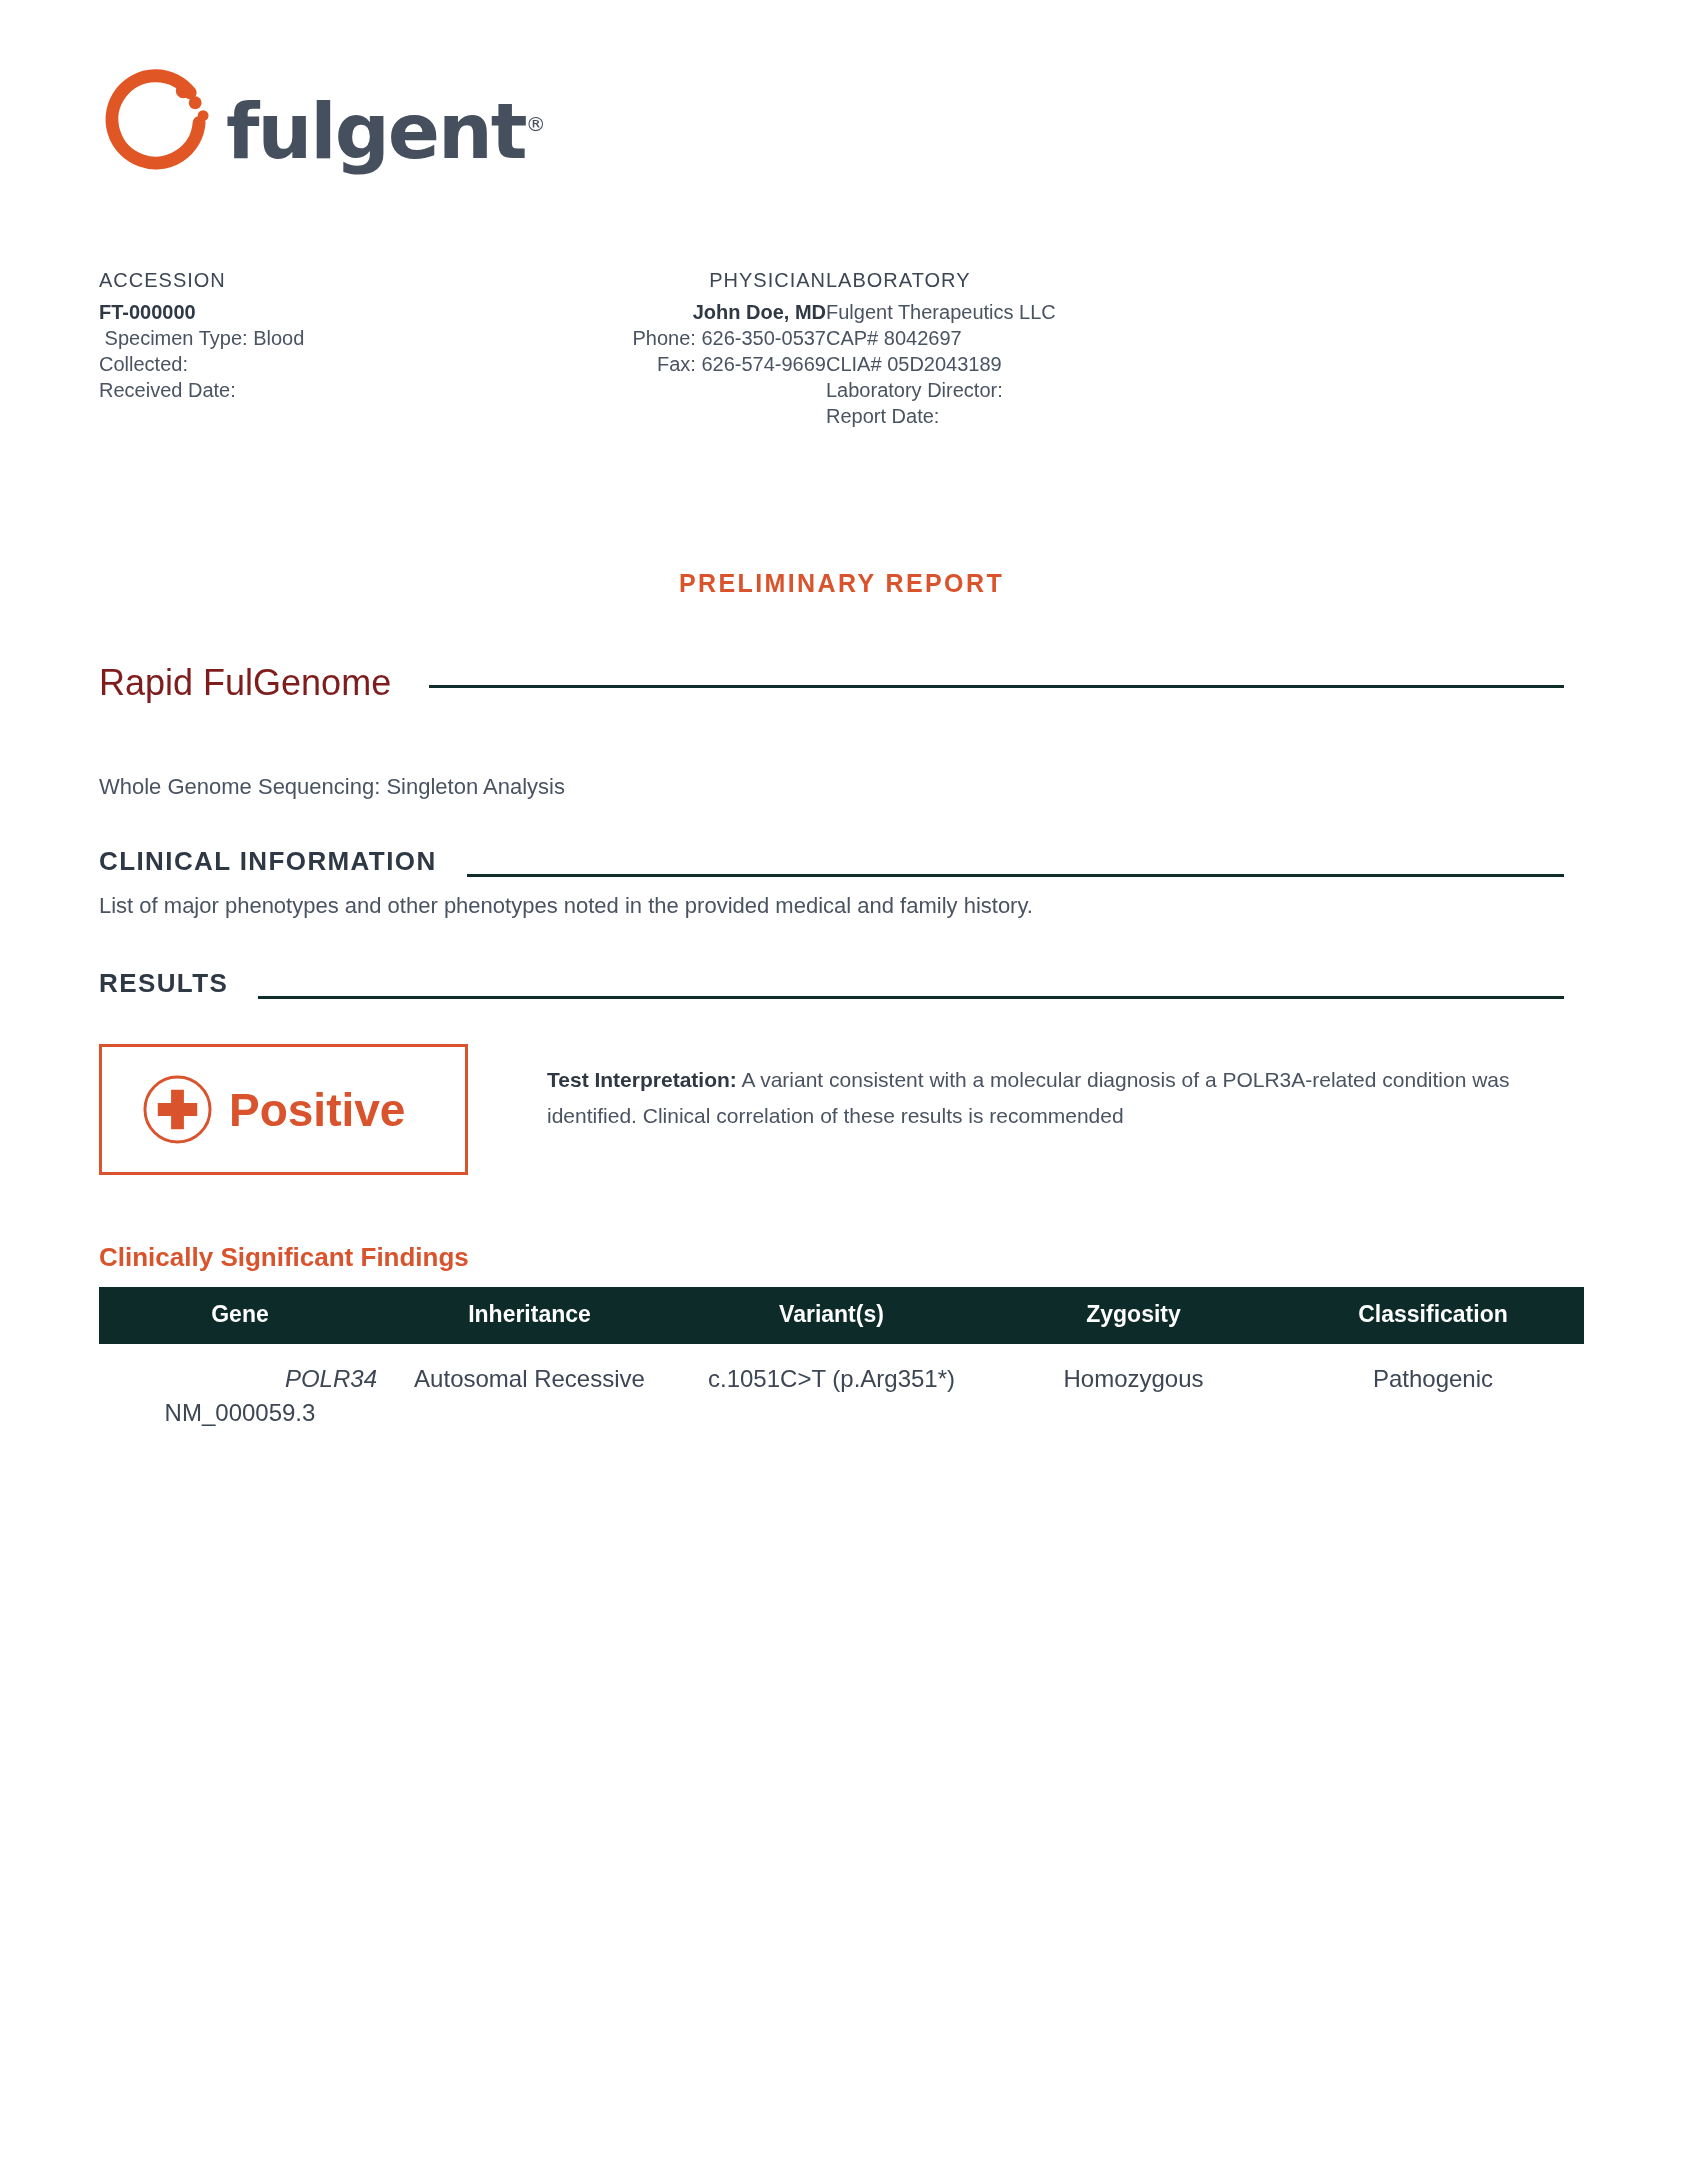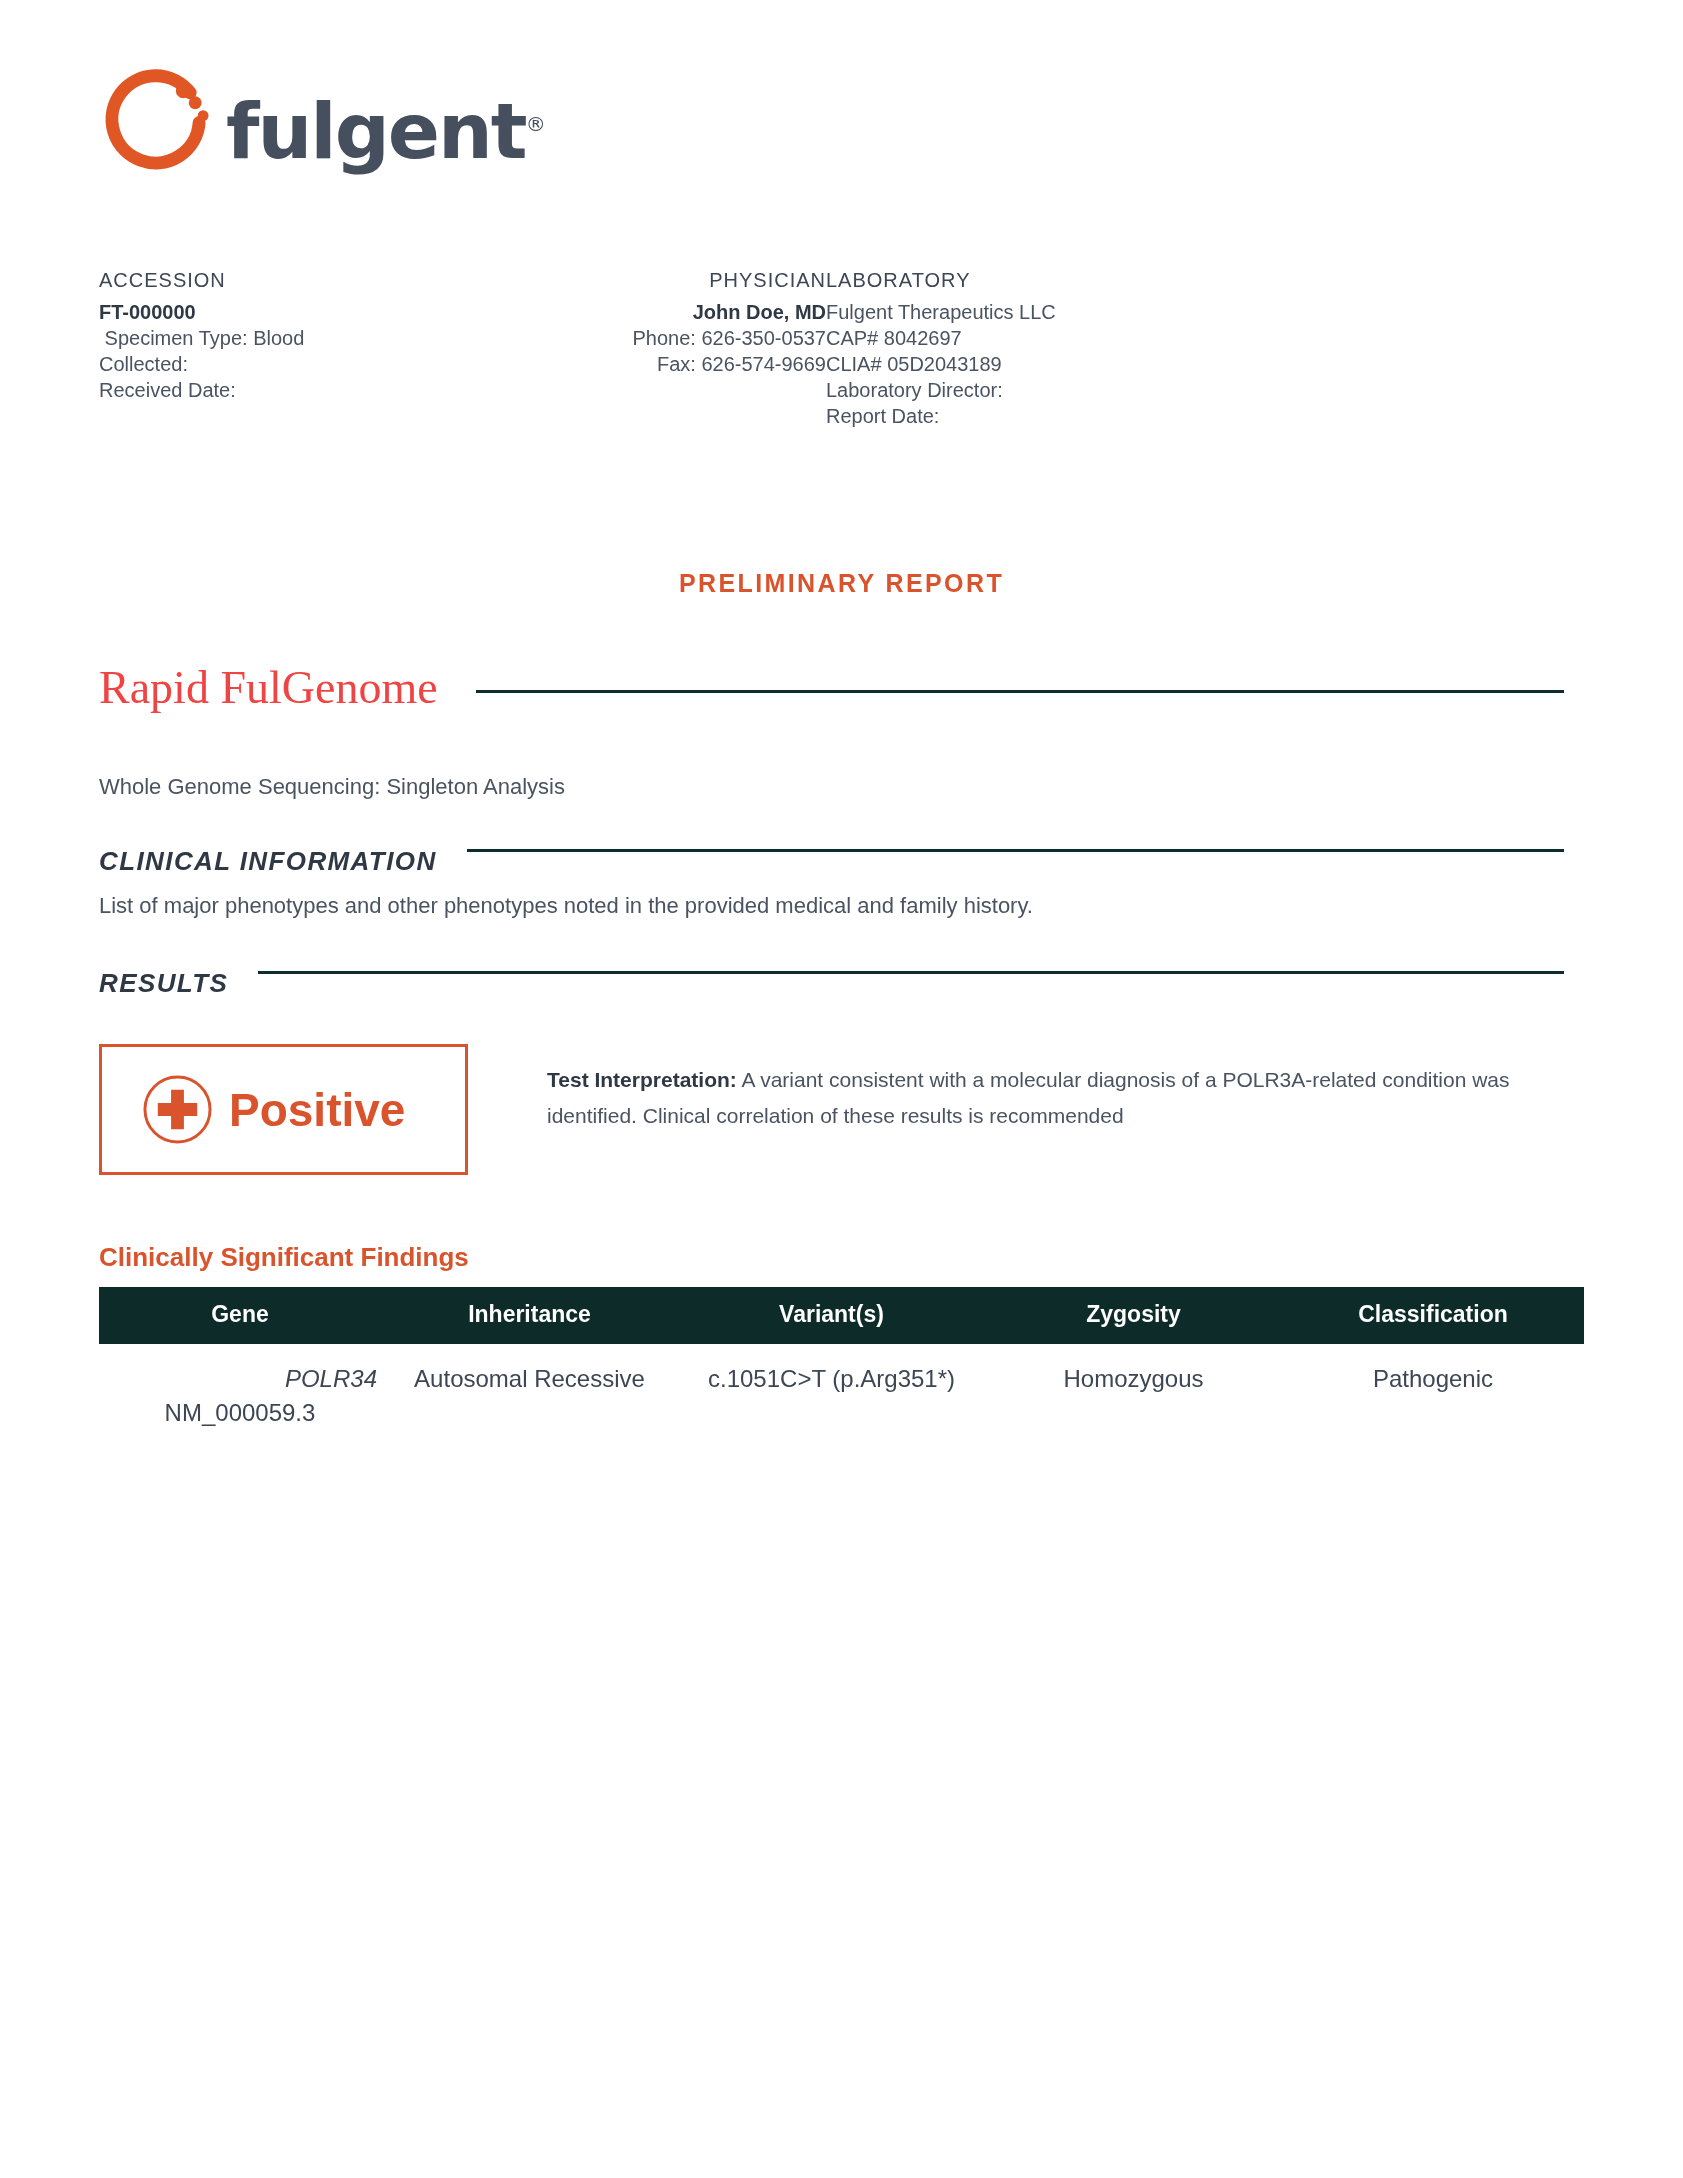--- a/index.html
+++ b/index.html
@@ -104,23 +104,23 @@
   
   .report-title-row {
     position: absolute;
     left: 99px;
     top: 665px;
     width: 1465px;
     display: flex;
     align-items: center;
   }
   .report-title {
-    font-family: Liberation Serif, serif;
-    font-size: 46px;
-    color: #ef4444;
+    font-family: Liberation Sans, sans-serif;
+    font-size: 36px;
+    color: #7f1d1d;
     line-height: 1;
     white-space: nowrap;
   }
   .title-rule {
     flex: 1;
     height: 3px;
     background: #0f2e2b;
     margin-left: 38px;
     margin-top: 6px;
   }
@@ -132,22 +132,21 @@
     color: #4a5361;
     margin-top: 41px;
   }
 
   
   .section {
     position: absolute;
     left: 99px;
     width: 1465px;
     display: flex;
-    align-items: flex-start;
-    font-style: italic;
+    align-items: flex-end;
   }
   .section-title {
     font-size: 26px;
     font-weight: bold;
     letter-spacing: 1.4px;
     color: #2f3845;
     white-space: nowrap;
   }
   .section-rule {
     flex: 1;

